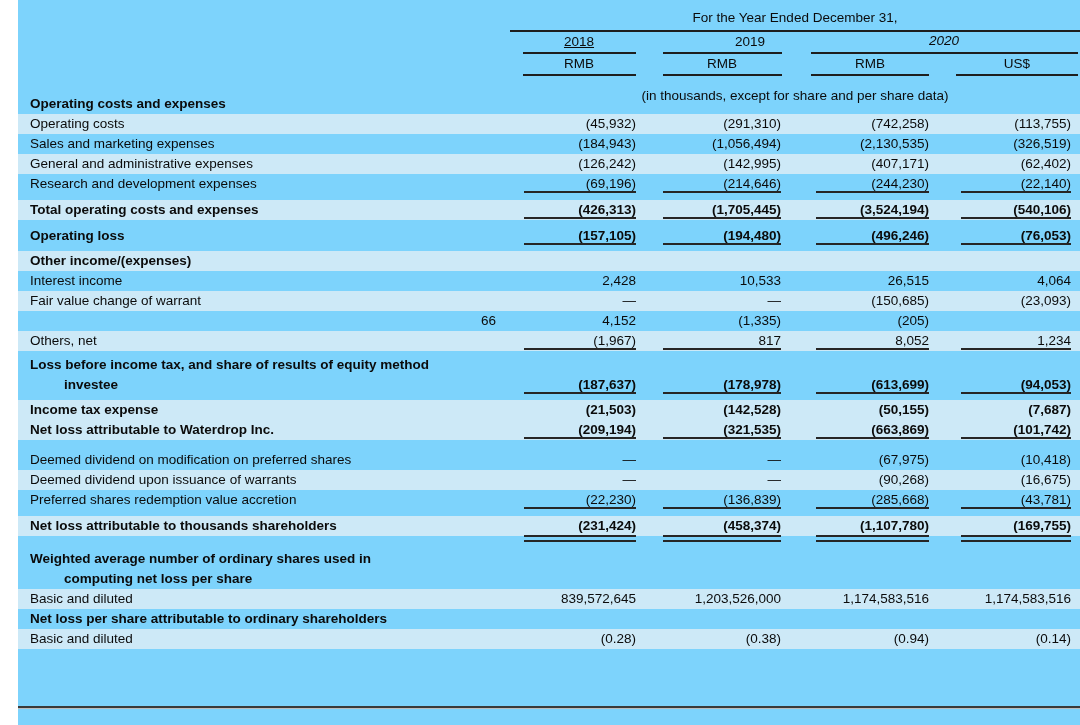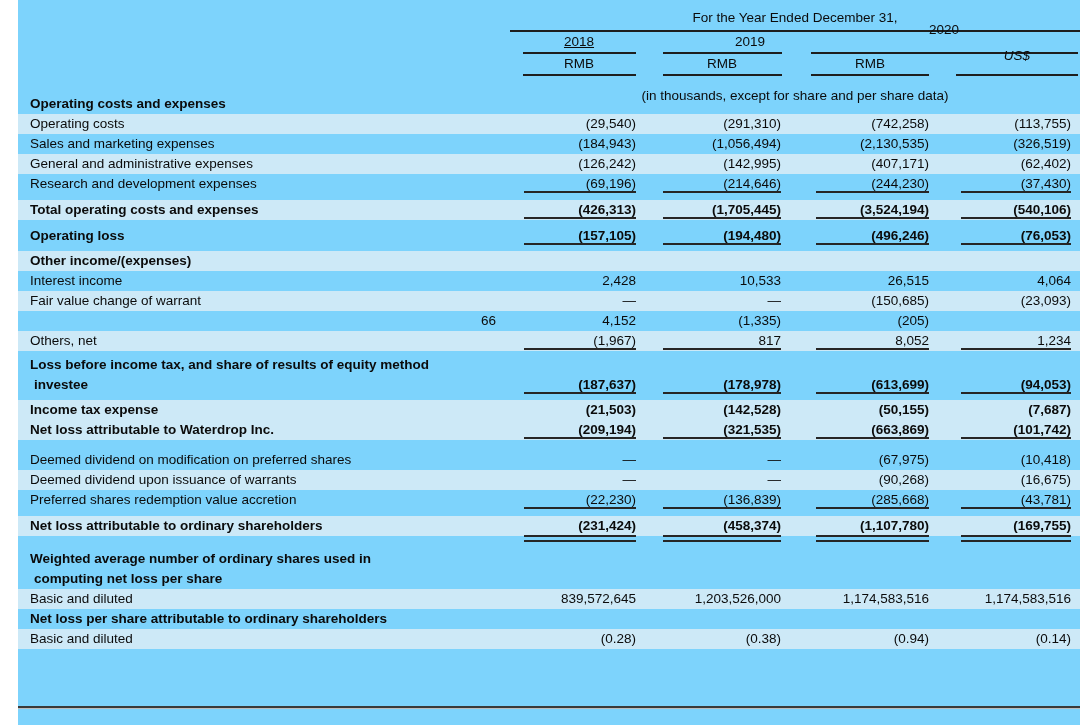--- a/index.html
+++ b/index.html
@@ -16,21 +16,21 @@
   .rowwrap{box-sizing:border-box;width:1080px;}
   .rowwrap.shaded{background:#cde9f7;}
   .rowwrap.bold{font-weight:700;}
   .grid,.line{
     box-sizing:border-box;width:1080px;padding-right:27px;
     display:grid;grid-template-columns:478px 140px 145px 148px 142px;
     min-height:20px;line-height:20px;font-size:13.5px;
   }
   .line{grid-template-columns:1053px;}
   .lbl{padding-left:12px;white-space:nowrap;}
-  .lbl.indent{padding-left:16px;}
+  .lbl.indent{padding-left:46px;}
   .cell{text-align:right;position:relative;}
   
   .u-single .cell::after{
     content:"";position:absolute;right:0;bottom:1px;height:0;
     border-bottom:2px solid #262626;
   }
   
   .u-double .cell::after{
     content:"";position:absolute;right:0;bottom:-6px;height:3px;
     border-top:2px solid #262626;border-bottom:2px solid #262626;
@@ -49,29 +49,29 @@
 <body>
 
 <div class="page">
 
   <div>
     <div class="hd ctr" style="left:777px;top:9px;">For the Year Ended December 31,</div>
     <div class="hrule" style="left:492px;top:30px;width:570px;"></div>
 
     <div class="hd ctr" style="left:561px;top:33px;text-decoration:underline;">2018</div>
     <div class="hd ctr" style="left:732px;top:33px;">2019</div>
-    <div class="hd ctr" style="left:926px;top:21px;">2020</div>
+    <div class="hd ctr" style="left:926px;top:32px;font-style:italic;">2020</div>
     <div class="hrule" style="left:505px;top:52px;width:113px;"></div>
     <div class="hrule" style="left:645px;top:52px;width:119px;"></div>
     <div class="hrule" style="left:793px;top:52px;width:267px;"></div>
 
     <div class="hd ctr" style="left:561px;top:55px;">RMB</div>
     <div class="hd ctr" style="left:704px;top:55px;">RMB</div>
     <div class="hd ctr" style="left:852px;top:55px;">RMB</div>
-    <div class="hd ctr" style="left:999px;top:47px;font-style:italic;">US$</div>
+    <div class="hd ctr" style="left:999px;top:55px;">US$</div>
     <div class="hrule" style="left:505px;top:74px;width:113px;"></div>
     <div class="hrule" style="left:645px;top:74px;width:119px;"></div>
     <div class="hrule" style="left:793px;top:74px;width:118px;"></div>
     <div class="hrule" style="left:938px;top:74px;width:122px;"></div>
 
     <div class="hd ctr" style="left:777px;top:87px;">(in thousands, except for share and per share data)</div>
   </div>
 
   <div id="rows">
       <div class="rowwrap bold">
@@ -79,21 +79,21 @@
           <div class="lbl">Operating costs and expenses</div>
           <div class="cell"></div>
           <div class="cell"></div>
           <div class="cell"></div>
           <div class="cell"></div>
         </div>
       </div>
       <div class="rowwrap shaded">
         <div class="grid">
           <div class="lbl">Operating costs</div>
-          <div class="cell">(29,540)</div>
+          <div class="cell">(45,932)</div>
           <div class="cell">(291,310)</div>
           <div class="cell">(742,258)</div>
           <div class="cell">(113,755)</div>
         </div>
       </div>
       <div class="rowwrap">
         <div class="grid">
           <div class="lbl">Sales and marketing expenses</div>
           <div class="cell">(184,943)</div>
           <div class="cell">(1,056,494)</div>
@@ -109,21 +109,21 @@
           <div class="cell">(407,171)</div>
           <div class="cell">(62,402)</div>
         </div>
       </div>
       <div class="rowwrap">
         <div class="grid u-single">
           <div class="lbl">Research and development expenses</div>
           <div class="cell">(69,196)</div>
           <div class="cell">(214,646)</div>
           <div class="cell">(244,230)</div>
-          <div class="cell">(37,430)</div>
+          <div class="cell">(22,140)</div>
         </div>
       </div>
       <div class="rowwrap shaded bold" style="margin-top: 6px;">
         <div class="grid u-single">
           <div class="lbl">Total operating costs and expenses</div>
           <div class="cell">(426,313)</div>
           <div class="cell">(1,705,445)</div>
           <div class="cell">(3,524,194)</div>
           <div class="cell">(540,106)</div>
         </div>
@@ -233,21 +233,21 @@
         <div class="grid u-single">
           <div class="lbl">Preferred shares redemption value accretion</div>
           <div class="cell">(22,230)</div>
           <div class="cell">(136,839)</div>
           <div class="cell">(285,668)</div>
           <div class="cell">(43,781)</div>
         </div>
       </div>
       <div class="rowwrap shaded bold" style="margin-top: 6px;">
         <div class="grid u-double">
-          <div class="lbl">Net loss attributable to ordinary shareholders</div>
+          <div class="lbl">Net loss attributable to thousands shareholders</div>
           <div class="cell">(231,424)</div>
           <div class="cell">(458,374)</div>
           <div class="cell">(1,107,780)</div>
           <div class="cell">(169,755)</div>
         </div>
       </div>
       <div class="rowwrap bold" style="margin-top: 13px;">
         <div class="line">
           <div class="lbl">Weighted average number of ordinary shares used in</div>
         </div>

